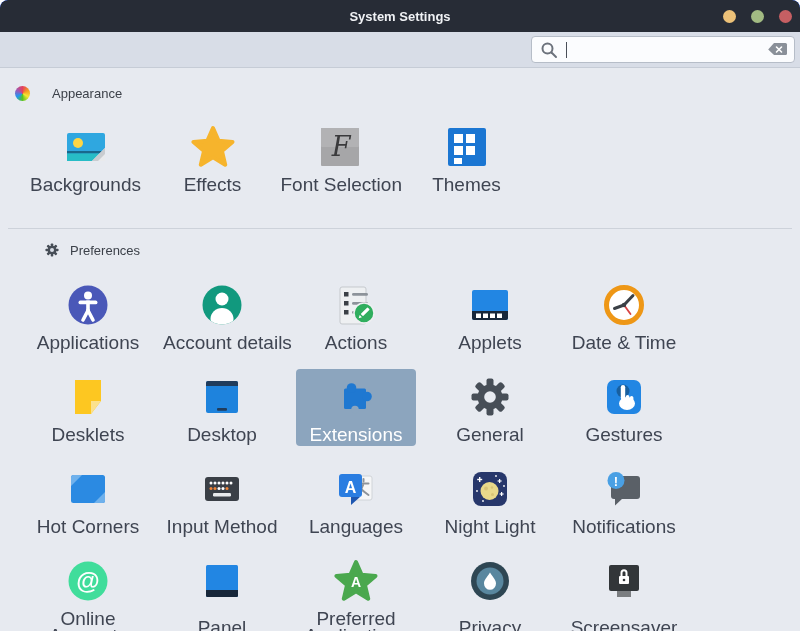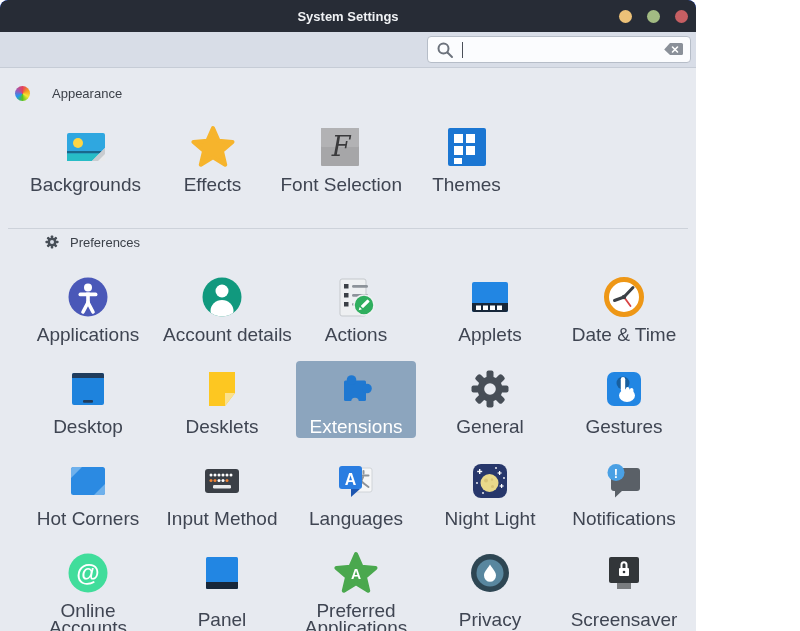--- a/index.html
+++ b/index.html
@@ -1,18 +1,18 @@
 <!DOCTYPE html>
 <html><head>
 <meta charset="utf-8">
 <style>
   html,body{margin:0;padding:0;background:#ffffff;}
   *{box-sizing:border-box;}
   .window{
-    width:696px;height:631px;overflow:hidden;position:relative;
+    width:800px;height:631px;overflow:hidden;position:relative;
     font-family:"Liberation Sans",sans-serif;
     border-radius:8px 8px 0 0;background:#1d4ed8;
   }
   .titlebar{
     height:32px;background:#272c36;display:flex;align-items:center;justify-content:center;
     position:relative;border-radius:8px 8px 0 0;
   }
   .title{color:#f0f2f5;font-size:13px;font-weight:bold;}
   .win-buttons{position:absolute;right:6px;top:0;height:32px;display:flex;align-items:center;gap:15px;padding-right:2px;}
   .wbtn{width:13px;height:13px;border-radius:50%;border:none;padding:0;cursor:default;}
@@ -25,21 +25,21 @@
     display:flex;align-items:center;padding:0 6px 0 8px;
   }
   .entry .caret{width:1px;height:16px;background:#4a4f58;margin-left:8px;}
   .entry input{flex:1;border:none;outline:none;background:transparent;font-size:13px;min-width:0;}
   .clear-btn{display:flex;align-items:center;border:none;background:transparent;padding:0;cursor:default;}
   .content{height:563px;background:#e7eaf0;overflow:hidden;}
   .sec-head{display:flex;align-items:center;padding-left:14px;height:18px;}
   .sec-head .h-ic{width:16px;height:16px;margin-right:10px;display:flex;align-items:center;justify-content:center;}
   .sec-head .h-txt{font-size:13px;color:#3c4149;}
   .sec-head.appearance{margin-top:16px;gap:12px;}
-  .sec-head.preferences{margin-top:4px;padding-left:44px;}
+  .sec-head.preferences{margin-top:12px;padding-left:44px;}
   .pinwheel{width:15px;height:15px;border-radius:50%;
     background:conic-gradient(#e4405f,#f59a23,#f7e733,#58c322,#2196f3,#9b59b6,#e4405f);}
   .app-row{margin:17px 0 0 22px;display:flex;}
   .pref-grid{margin:18px 0 0 21px;display:flex;flex-wrap:wrap;width:680px;row-gap:15px;}
   .cell{
     width:120px;display:flex;flex-direction:column;align-items:center;
     padding:6px 0 3px;border-radius:4px;cursor:default;
   }
   .app-row .cell{margin:0 3.5px;}
   .pref-grid .cell{margin:0 7px;}
@@ -277,40 +277,40 @@
         </span>
         <span class="lbl">
             <div>Date &amp; Time</div>
             <div></div>
           </span>
       </div>
 
       <div class="cell">
         <span class="ic">
           <svg width="44" height="44" viewBox="0 0 44 44">
+              <path d="M9 5 H35 V26 L25 39 H9 Z" fill="#fdc721"></path>
+              <polygon points="25,39 25,26 35,26" fill="#fbe18d"></polygon>
+            </svg>
+        </span>
+        <span class="lbl">
+            <div>Desklets</div>
+            <div></div>
+          </span>
+      </div>
+
+      <div class="cell">
+        <span class="ic">
+          <svg width="44" height="44" viewBox="0 0 44 44">
               <rect x="6" y="6" width="32" height="32" rx="2" fill="#1e83dd"></rect>
               <path d="M6 8 a2 2 0 0 1 2 -2 h28 a2 2 0 0 1 2 2 v3 h-32 z" fill="#203c5c"></path>
               <rect x="17" y="33" width="10" height="2.8" rx="1" fill="#203c5c"></rect>
             </svg>
         </span>
         <span class="lbl">
             <div>Desktop</div>
-            <div></div>
-          </span>
-      </div>
-
-      <div class="cell">
-        <span class="ic">
-          <svg width="44" height="44" viewBox="0 0 44 44">
-              <path d="M9 5 H35 V26 L25 39 H9 Z" fill="#fdc721"></path>
-              <polygon points="25,39 25,26 35,26" fill="#fbe18d"></polygon>
-            </svg>
-        </span>
-        <span class="lbl">
-            <div>Desklets</div>
             <div></div>
           </span>
       </div>
 
       <div class="cell selected">
         <span class="ic">
           <svg width="44" height="44" viewBox="0 0 44 44">
               <rect x="10" y="13.5" width="22" height="20.5" rx="1.5" fill="#1f78d1"></rect>
               <circle cx="17.5" cy="13" r="4.8" fill="#1f78d1"></circle>
               <circle cx="33" cy="21.5" r="4.8" fill="#1f78d1"></circle>

